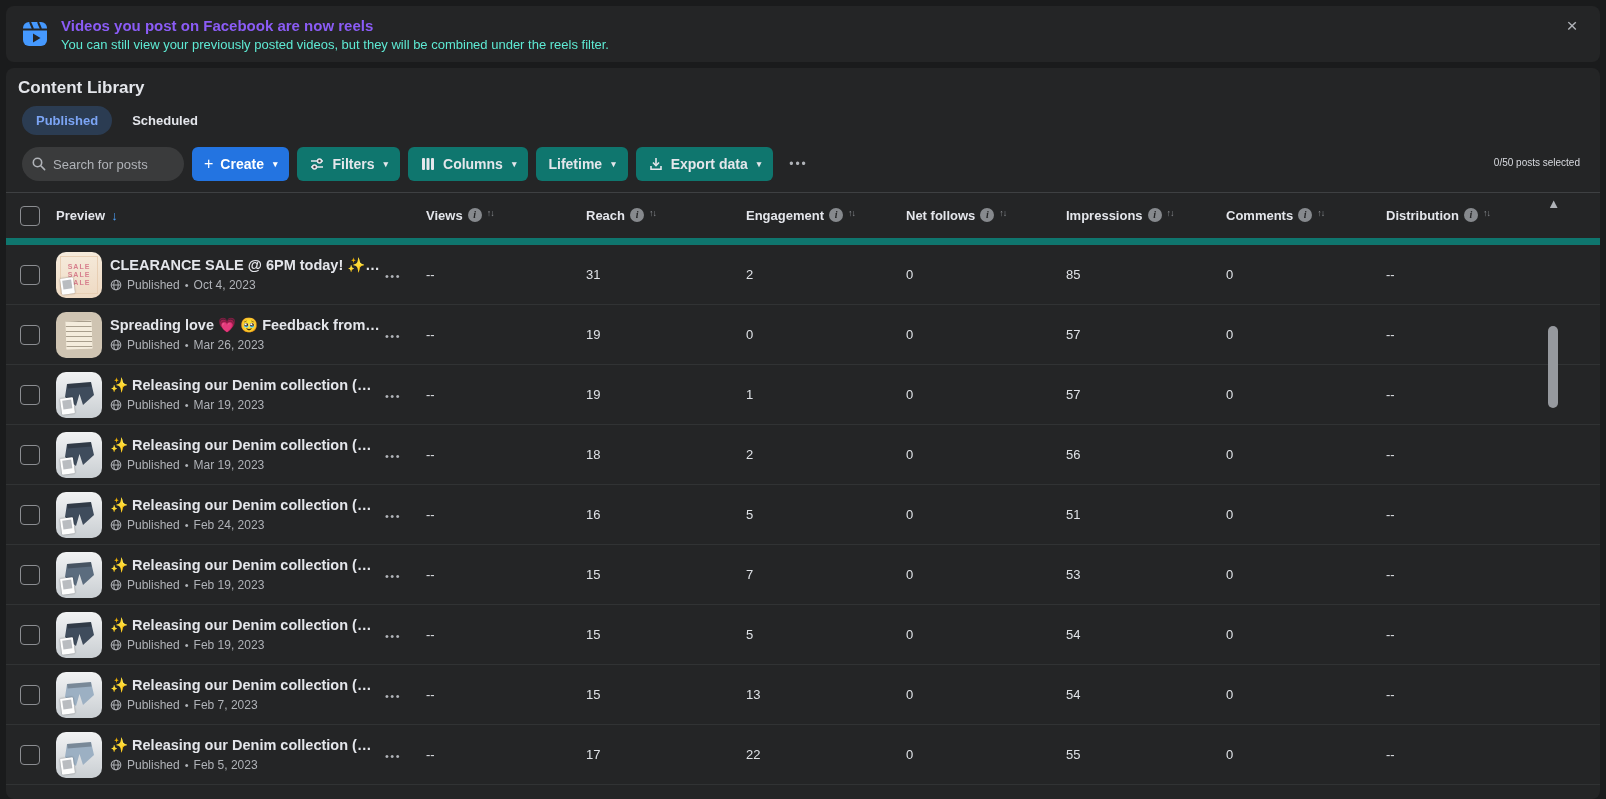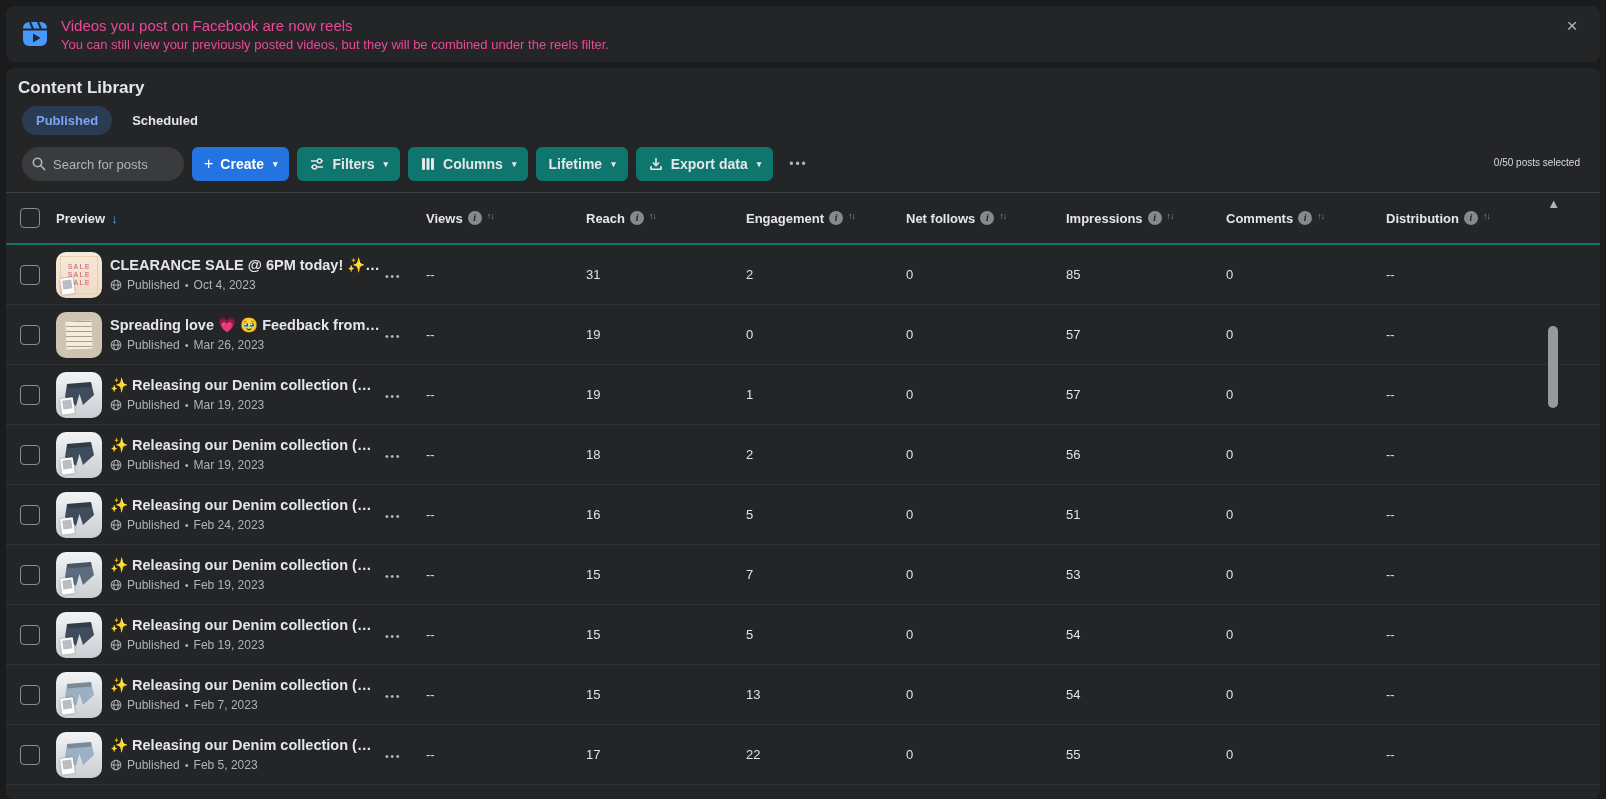--- a/index.html
+++ b/index.html
@@ -14,22 +14,22 @@
     margin: 6px 6px 0 6px;
     height: 56px;
     background: #242526;
     border-radius: 8px;
     display: flex;
     align-items: center;
     padding: 0 16px;
     position: relative;
   }
   .banner-icon { flex: 0 0 auto; margin-right: 13px; display: flex; }
-  .banner-title { font-size: 15px; font-weight: 400; color: #ec4899; }
-  .banner-sub { font-size: 13px; color: #ec4899; margin-top: 3px; }
+  .banner-title { font-size: 15px; font-weight: 700; color: #8b5cf6; }
+  .banner-sub { font-size: 13px; color: #5eead4; margin-top: 3px; }
   .banner-close {
     position: absolute; right: 14px; top: 6px;
     font-size: 19px; color: #b0b3b8; cursor: pointer;
     width: 28px; height: 28px; text-align: center; line-height: 28px;
   }
   
   .main {
     margin: 6px 6px 0 6px;
     height: 731px;
     background: #242526;
@@ -70,21 +70,21 @@
   .selection-status { position: absolute; right: 4px; top: 10px; font-size: 10px; color: #d8dadf; }
   
   .toolbar-divider { border-top: 1px solid #3e4042; margin-top: 11px; }
   
   .grid {
     display: grid;
     grid-template-columns: 36px 54px 275px 35px repeat(7, 160px);
     padding-left: 14px;
     align-items: center;
   }
-  .thead { height: 52px; border-bottom: 2px solid #0f766e; }
+  .thead { height: 52px; border-bottom: 7px solid #0f766e; }
   .cell-preview { grid-column: 2 / 4; font-size: 13px; font-weight: 700; display: flex; align-items: center; gap: 6px; cursor: pointer; }
   .sortdesc { color: #4da3ff; font-size: 13px; font-weight: 700; }
   .cell-head { font-size: 13px; font-weight: 700; display: flex; align-items: flex-start; gap: 5px; padding-left: 6px; cursor: pointer; white-space: nowrap; }
   .info {
     width: 14px; height: 14px; border-radius: 50%; background: #86898d; color: #242526;
     font-size: 10px; font-weight: 700; text-align: center; line-height: 14px;
     font-family: "Liberation Serif", serif; font-style: italic; flex: 0 0 auto;
   }
   .sort { color: #8a8d91; font-size: 9px; letter-spacing: -1px; white-space: nowrap; }
   .checkbox {

